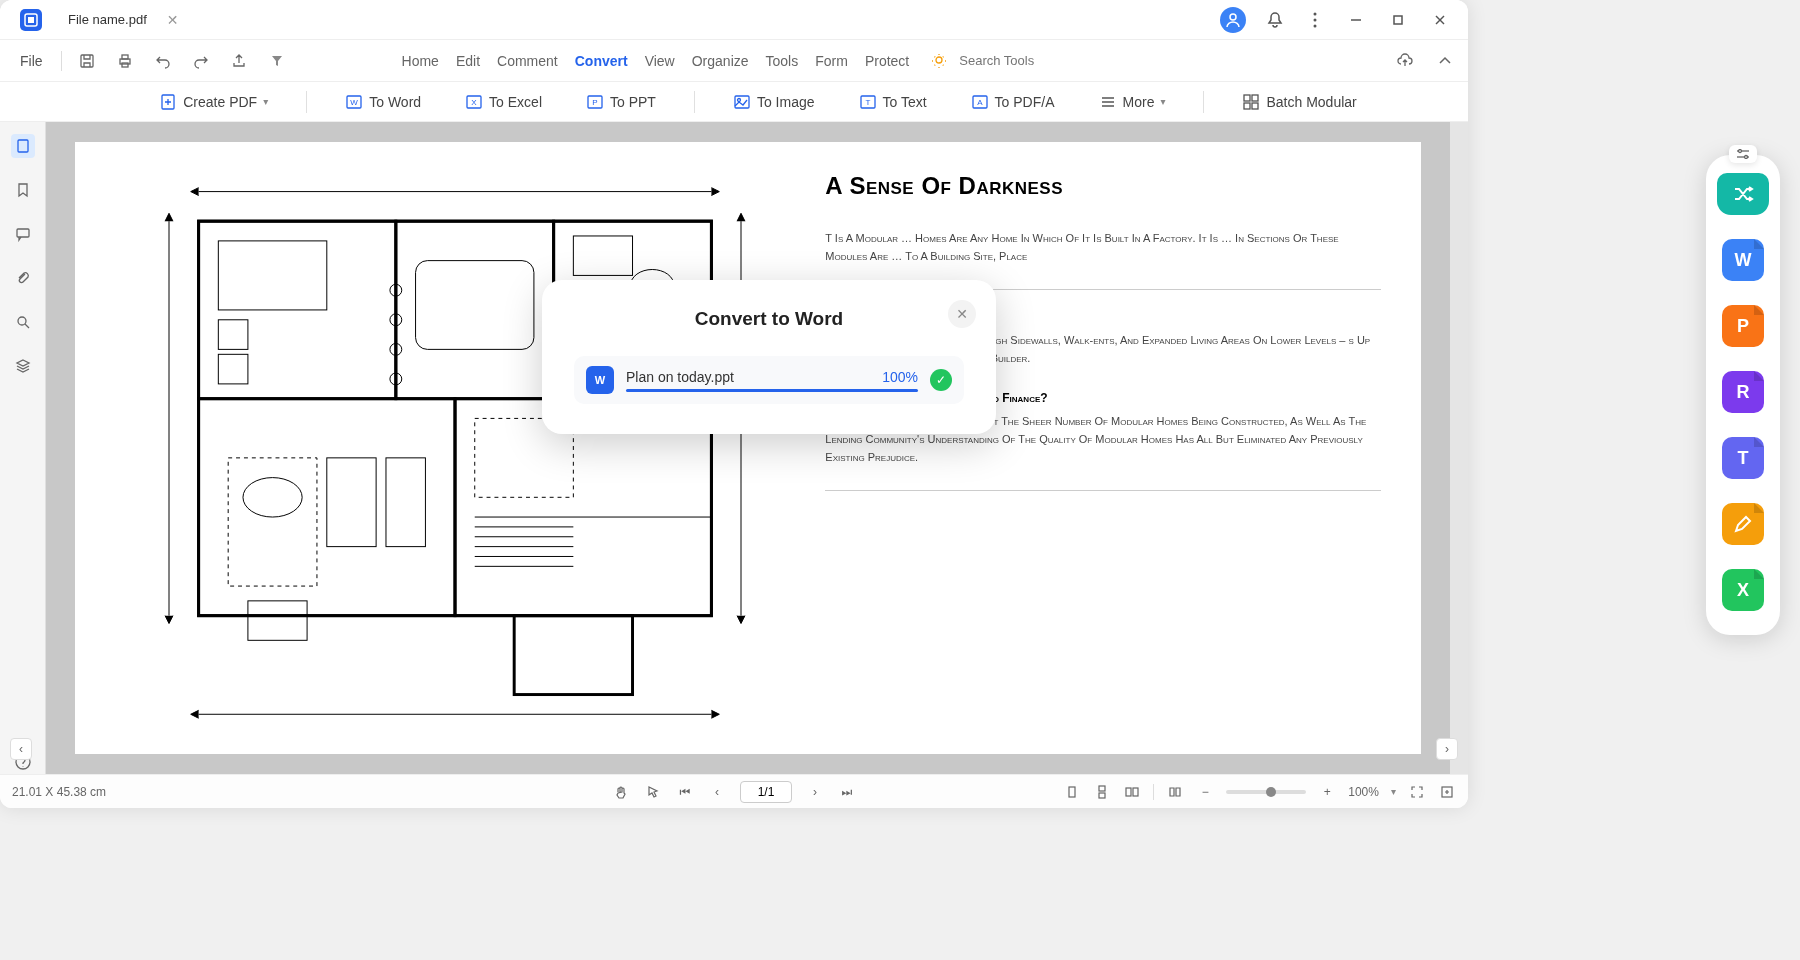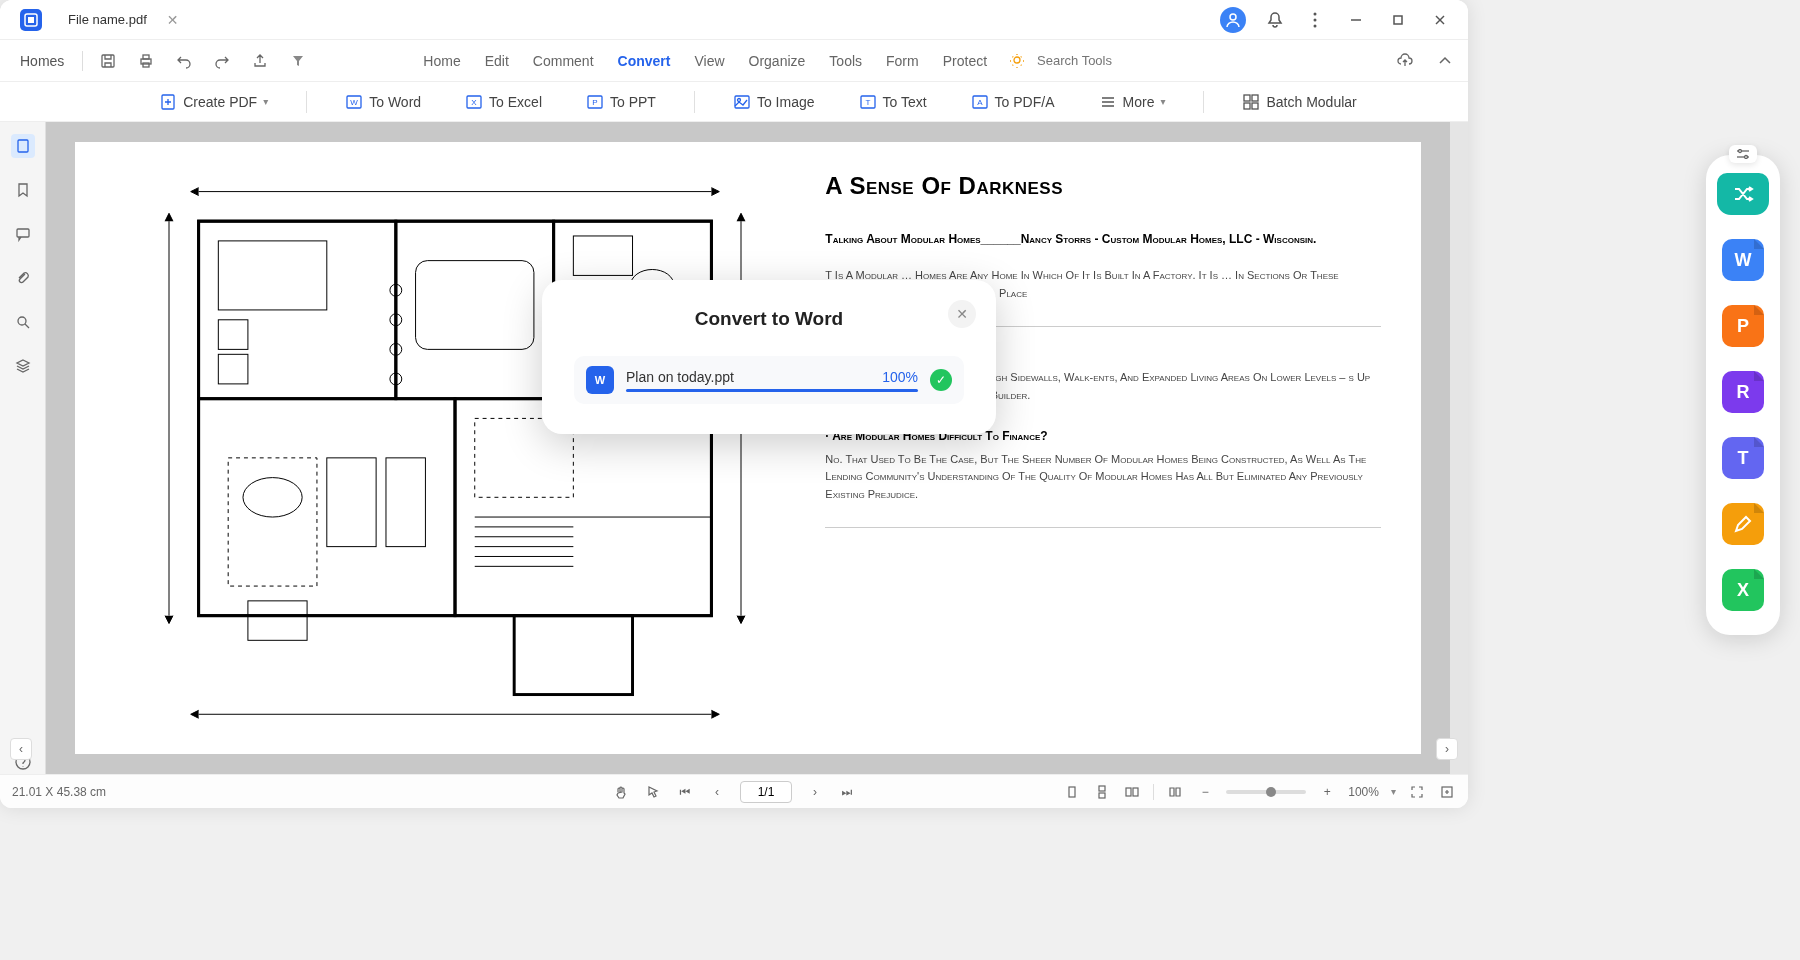--- a/index.html
+++ b/index.html
@@ -16,21 +16,21 @@
 .titlebar-right { display: flex; align-items: center; gap: 18px; margin-right: 8px; }
 .avatar-btn { width: 26px; height: 26px; border-radius: 50%; background: #3b82f6; display: flex; align-items: center; justify-content: center; color: #fff; }
 .win-btn { width: 24px; height: 24px; display: flex; align-items: center; justify-content: center; color: #555; cursor: pointer; }
 .icon-btn-sm { width: 22px; height: 22px; display:flex; align-items:center; justify-content:center; color:#555; cursor:pointer;}
 
 
 .menubar { height: 42px; display: flex; align-items: center; padding: 0 12px; gap: 4px; border-bottom: 1px solid #eee; }
 .file-menu { font-size: 14px; color: #555; padding: 4px 8px; cursor:pointer; }
 .menubar-divider { width:1px; height:20px; background:#ddd; margin: 0 6px;}
 .menubar-icons { display: flex; gap: 16px; margin-left: 4px; }
-.main-tabs { display: flex; gap: 24px; margin-left: 110px; }
+.main-tabs { display: flex; gap: 17px; margin-left: 110px; }
 .main-tab { font-size: 14px; color: #666; cursor: pointer; padding: 4px 0; }
 .main-tab.active { color: #2563eb; font-weight: 600; }
 .lightbulb { color: #f59e0b; margin-left: 18px; }
 .search-tools { border: none; outline: none; font-size: 13px; color: #999; margin-left: 8px; width: 120px; }
 .menubar-right { margin-left: auto; display: flex; gap: 18px; }
 
 
 .toolbar { height: 40px; display: flex; align-items: center; justify-content: center; gap: 32px; border-bottom: 1px solid #eee; font-size: 14px; padding-left: 48px; }
 .tool-btn { display: flex; align-items: center; gap: 6px; color: #444; cursor: pointer; padding: 4px 6px; }
 .tool-icon { width: 18px; height: 18px; display: inline-flex; align-items: center; justify-content: center; }
@@ -150,21 +150,21 @@
       <div class="win-btn">
         <svg width="12" height="12" viewBox="0 0 12 12">
             <line x1="2" y1="2" x2="10" y2="10" stroke="#555" stroke-width="1.5"></line>
             <line x1="10" y1="2" x2="2" y2="10" stroke="#555" stroke-width="1.5"></line>
           </svg>
       </div>
     </div>
   </div>
 
   <div class="menubar">
-    <span class="file-menu">Homes</span>
+    <span class="file-menu">File</span>
     <div class="menubar-divider"></div>
     <div class="menubar-icons">
       <span class="icon-btn-sm">
           <svg width="16" height="16" viewBox="0 0 16 16" fill="none" stroke="#666" stroke-width="1.3">
             <rect x="2" y="2" width="12" height="12" rx="1"></rect>
             <path d="M5 2v4h6V2M5 14v-4h6v4"></path>
           </svg>
         </span>
       <span class="icon-btn-sm">
           <svg width="16" height="16" viewBox="0 0 16 16" fill="none" stroke="#666" stroke-width="1.3">
@@ -411,21 +411,20 @@
                 <path d="M26 60l4-8 4 8M26 460l4 8 4-8" fill="#000"></path>
               <line x1="610" y1="60" x2="610" y2="460"></line>
                 <path d="M606 60l4-8 4 8M606 460l4 8 4-8" fill="#000"></path>
               <line x1="60" y1="560" x2="580" y2="560"></line>
                 <path d="M60 556l-8 4 8 4M580 556l8 4-8 4" fill="#000"></path>
             </g>
           </svg>
         </div>
         <div class="doc-text">
           <div class="doc-title">A Sense Of Darkness</div>
-          <div class="doc-subtitle">Talking About Modular Homes______Nancy Storrs - Custom Modular Homes, LLC - Wisconsin.</div>
           <div class="doc-body">T Is A Modular … Homes Are Any Home In Which Of It Is Built In A Factory. It Is … In Sections Or These Modules Are … To A Building Site, Place</div>
           <hr class="doc-hr">
           <div class="doc-question">odular Home Have A Basement?</div>
           <div class="doc-body">ost Of Them Do – Often With 9' High Sidewalls, Walk-ents, And Expanded Living Areas On Lower Levels – s Up To You, And Your Modular Home Builder.</div>
           <div class="doc-question">· Are Modular Homes Difficult To Finance?</div>
           <div class="doc-body">No. That Used To Be The Case, But The Sheer Number Of Modular Homes Being Constructed, As Well As The Lending Community's Understanding Of The Quality Of Modular Homes Has All But Eliminated Any Previously Existing Prejudice.</div>
           <hr class="doc-hr">
         </div>
       </div>
     </div>

